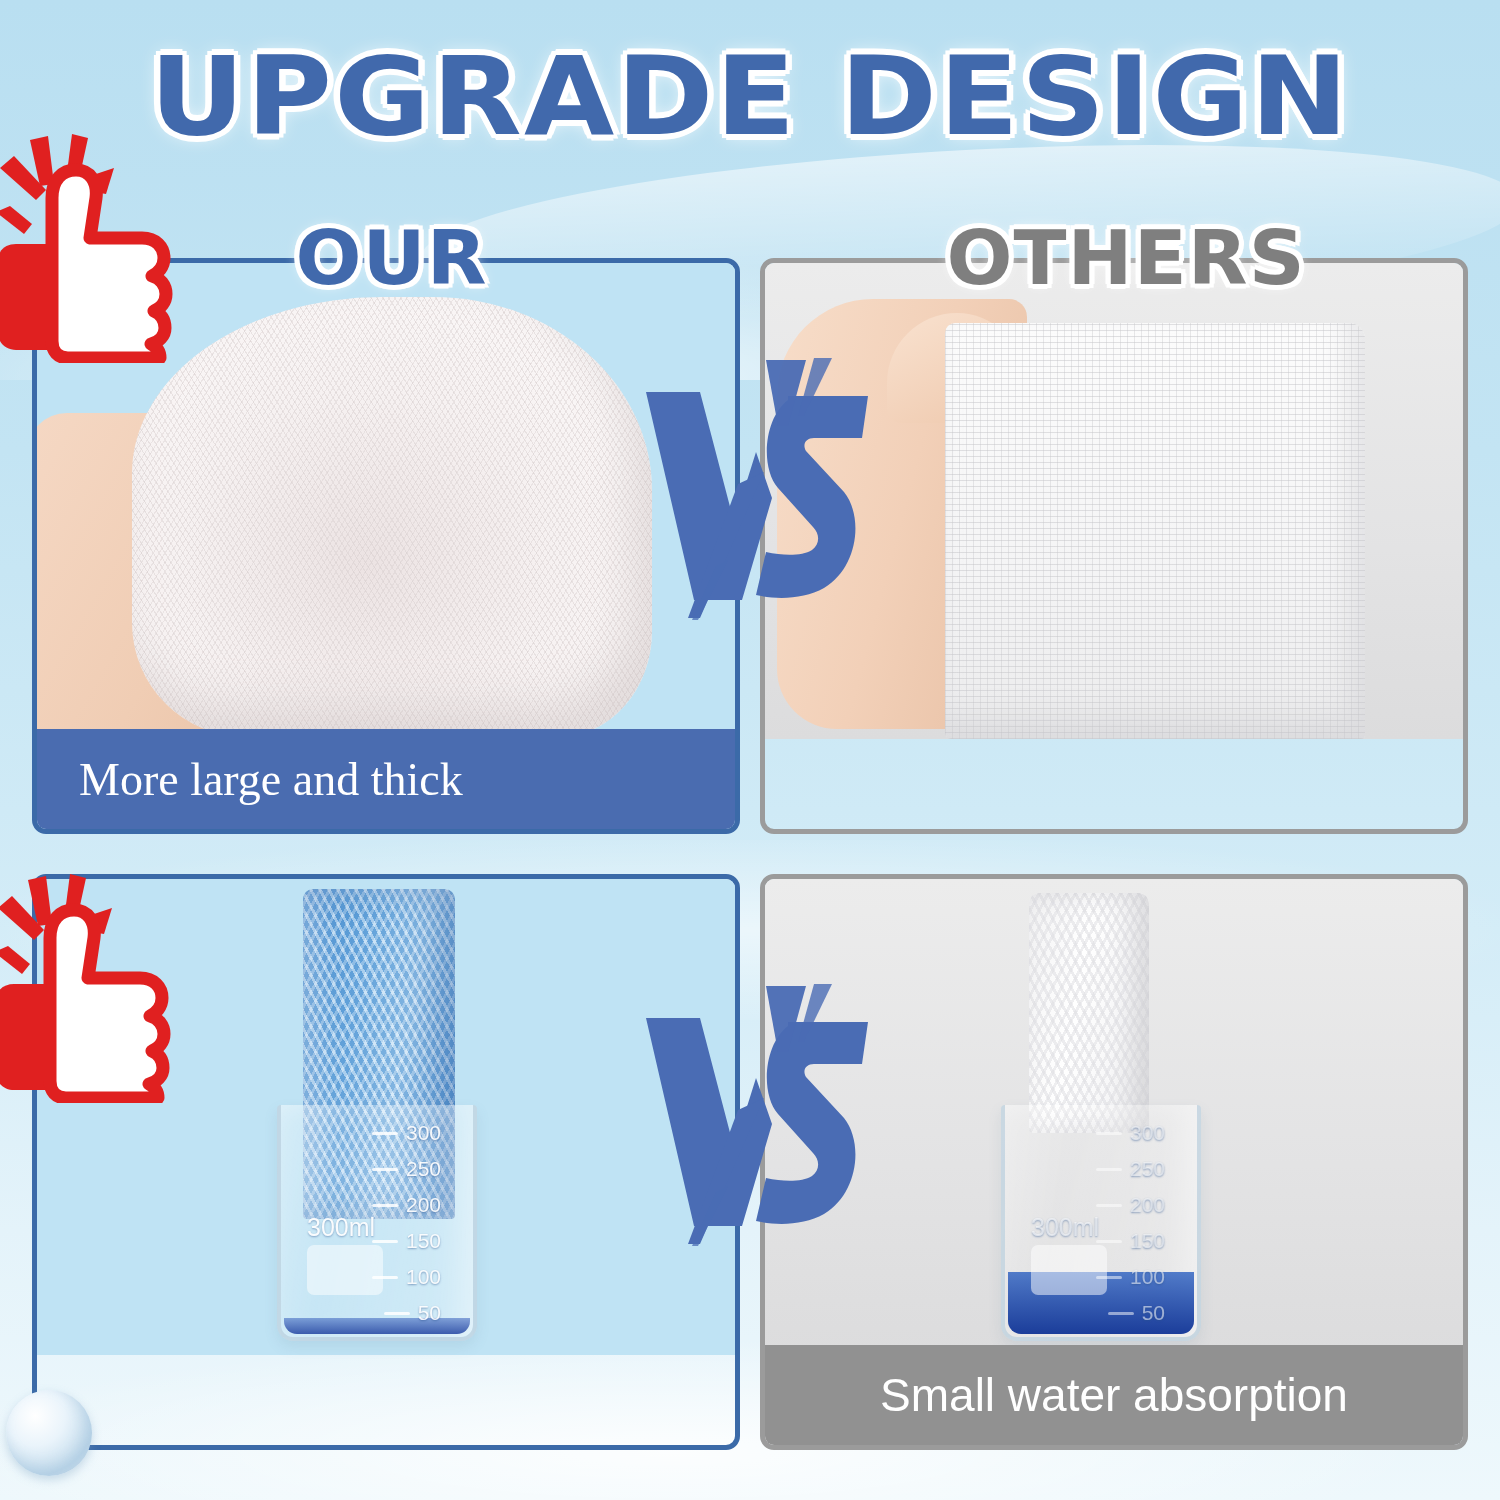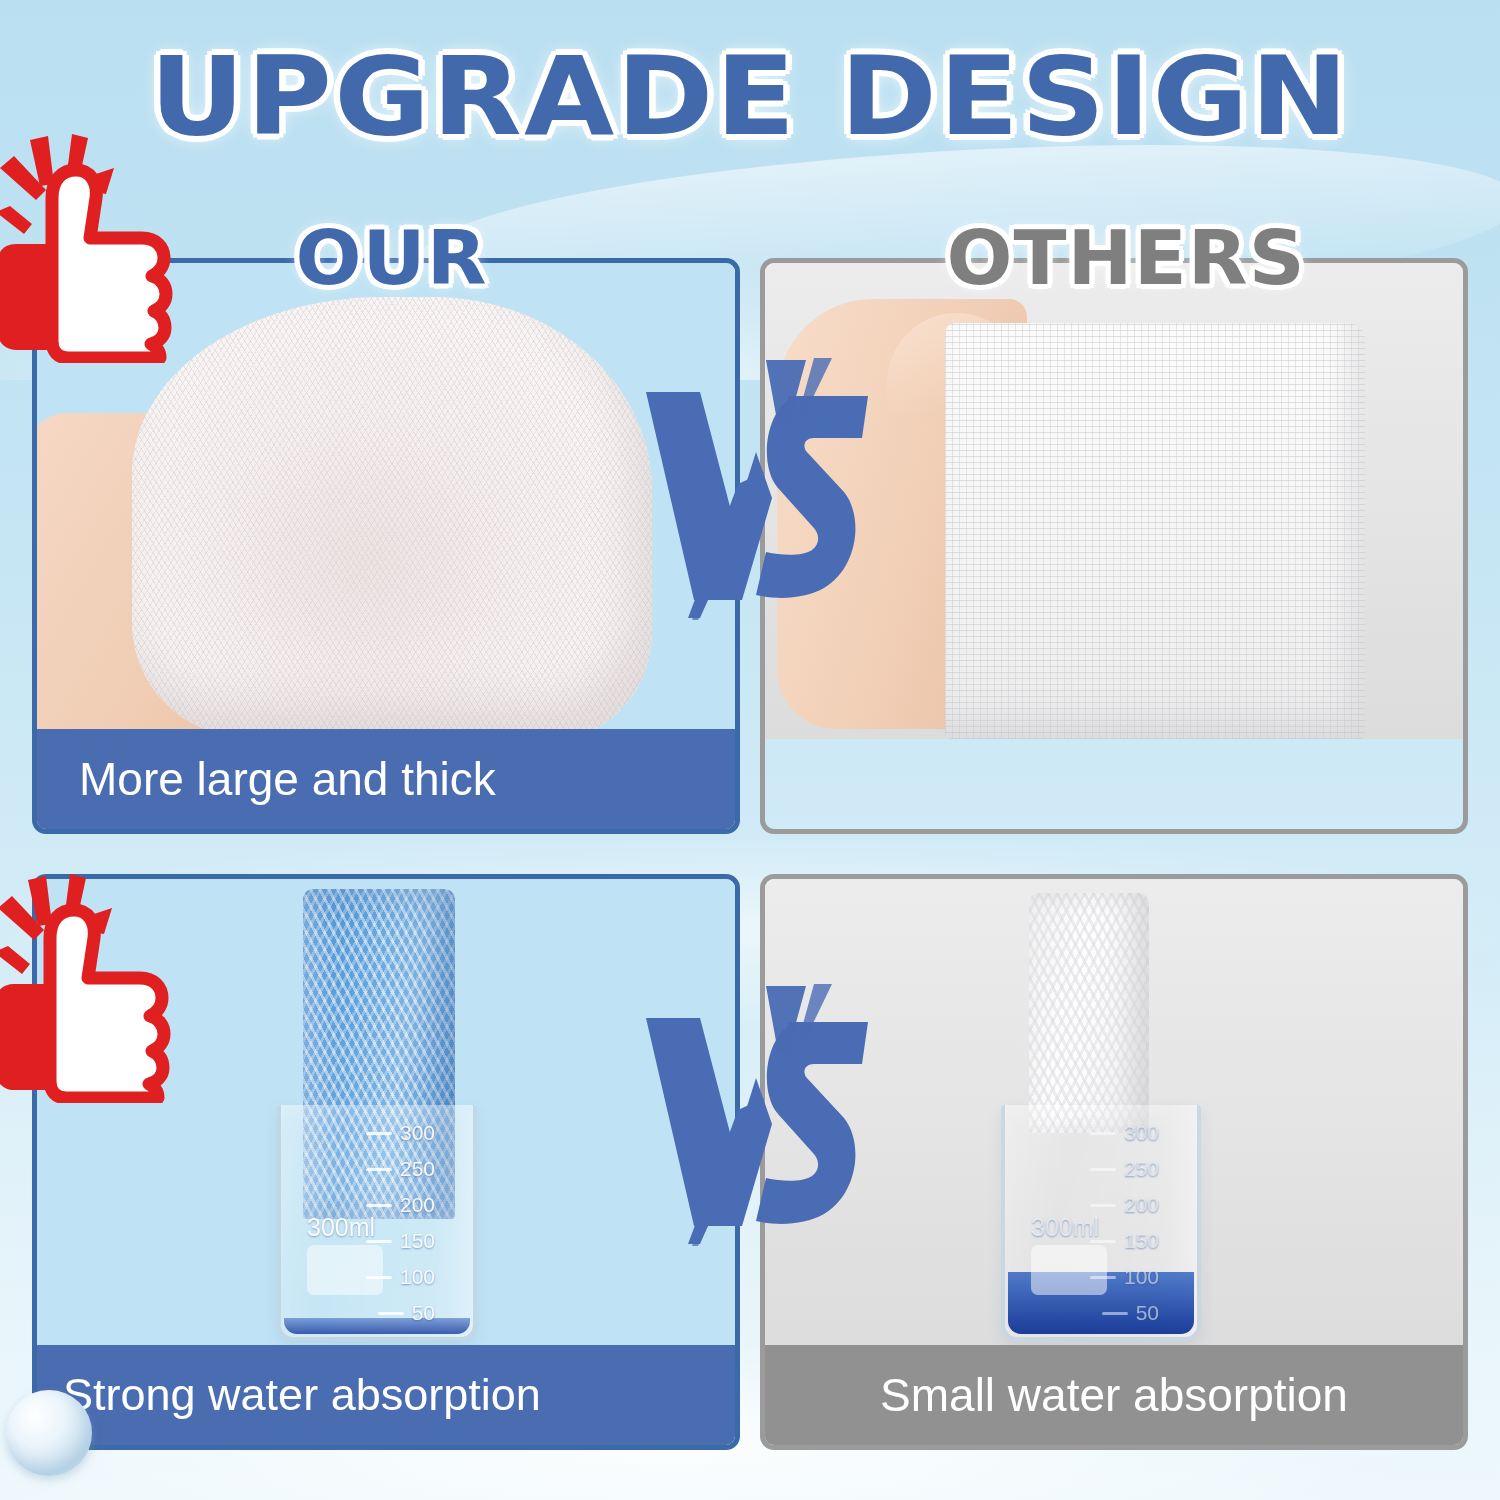--- a/index.html
+++ b/index.html
@@ -93,21 +93,21 @@
     position: absolute;
     left: 0; right: 0; bottom: 0;
     height: 100px;
     display: flex;
     align-items: center;
     color: #ffffff;
     font-size: 46px;
     font-family: "Liberation Sans", sans-serif;
     white-space: nowrap;
   }
-  .cap-blue { background: #4a6cb0; }
+  .cap-blue { background: #4a6cb0; font-family: Liberation Serif, serif; }
   .cap-gray { background: #919191; }
   .cap-left   { justify-content: flex-start; padding-left: 42px; }
   .cap-center { justify-content: center; }
   .cap-tight  { font-size: 45px; padding-left: 26px; }
 
   
   .hdr {
     position: absolute;
     font-size: 74px;
     font-weight: bold;
@@ -232,21 +232,21 @@
   .water-fill {
     position: absolute;
     left: 3px; right: 3px; bottom: 3px;
     border-radius: 0 0 13px 13px;
   }
   .water-none { height: 16px; background: linear-gradient(180deg, rgba(58,98,190,.55), rgba(32,66,160,.85)); }
   .water-lots { height: 62px; background: linear-gradient(180deg, rgba(30,86,190,.75), rgba(16,52,150,.95)); }
 
   .ticks {
     position: absolute;
-    right: 38px; top: 16px;
+    right: 32px; top: 16px;
     width: 120px; height: 200px;
   }
   .tick {
     position: absolute;
     right: 0;
     display: flex;
     align-items: center;
     justify-content: flex-end;
     gap: 8px;
     font-size: 21px;
@@ -333,21 +333,20 @@
         <div class="ticks">
           <div class="tick" style="top:0px">300</div>
           <div class="tick" style="top:36px">250</div>
           <div class="tick" style="top:72px">200</div>
           <div class="tick" style="top:108px">150</div>
           <div class="tick" style="top:144px">100</div>
           <div class="tick" style="top:180px">50</div>
         </div>
       </div>
     </div>
-    <div class="caption cap-blue cap-tight">Strong water absorption</div>
   </div>
 
   <div class="panel panel-other p-br">
     <div class="photo photo-other">
       <div class="roll roll-white"></div>
       <div class="beaker beaker-r">
         <div class="water-fill water-lots"></div>
         <div class="vol-label vol-label-dim">300ml</div>
         <div class="vol-chip"></div>
         <div class="ticks">

